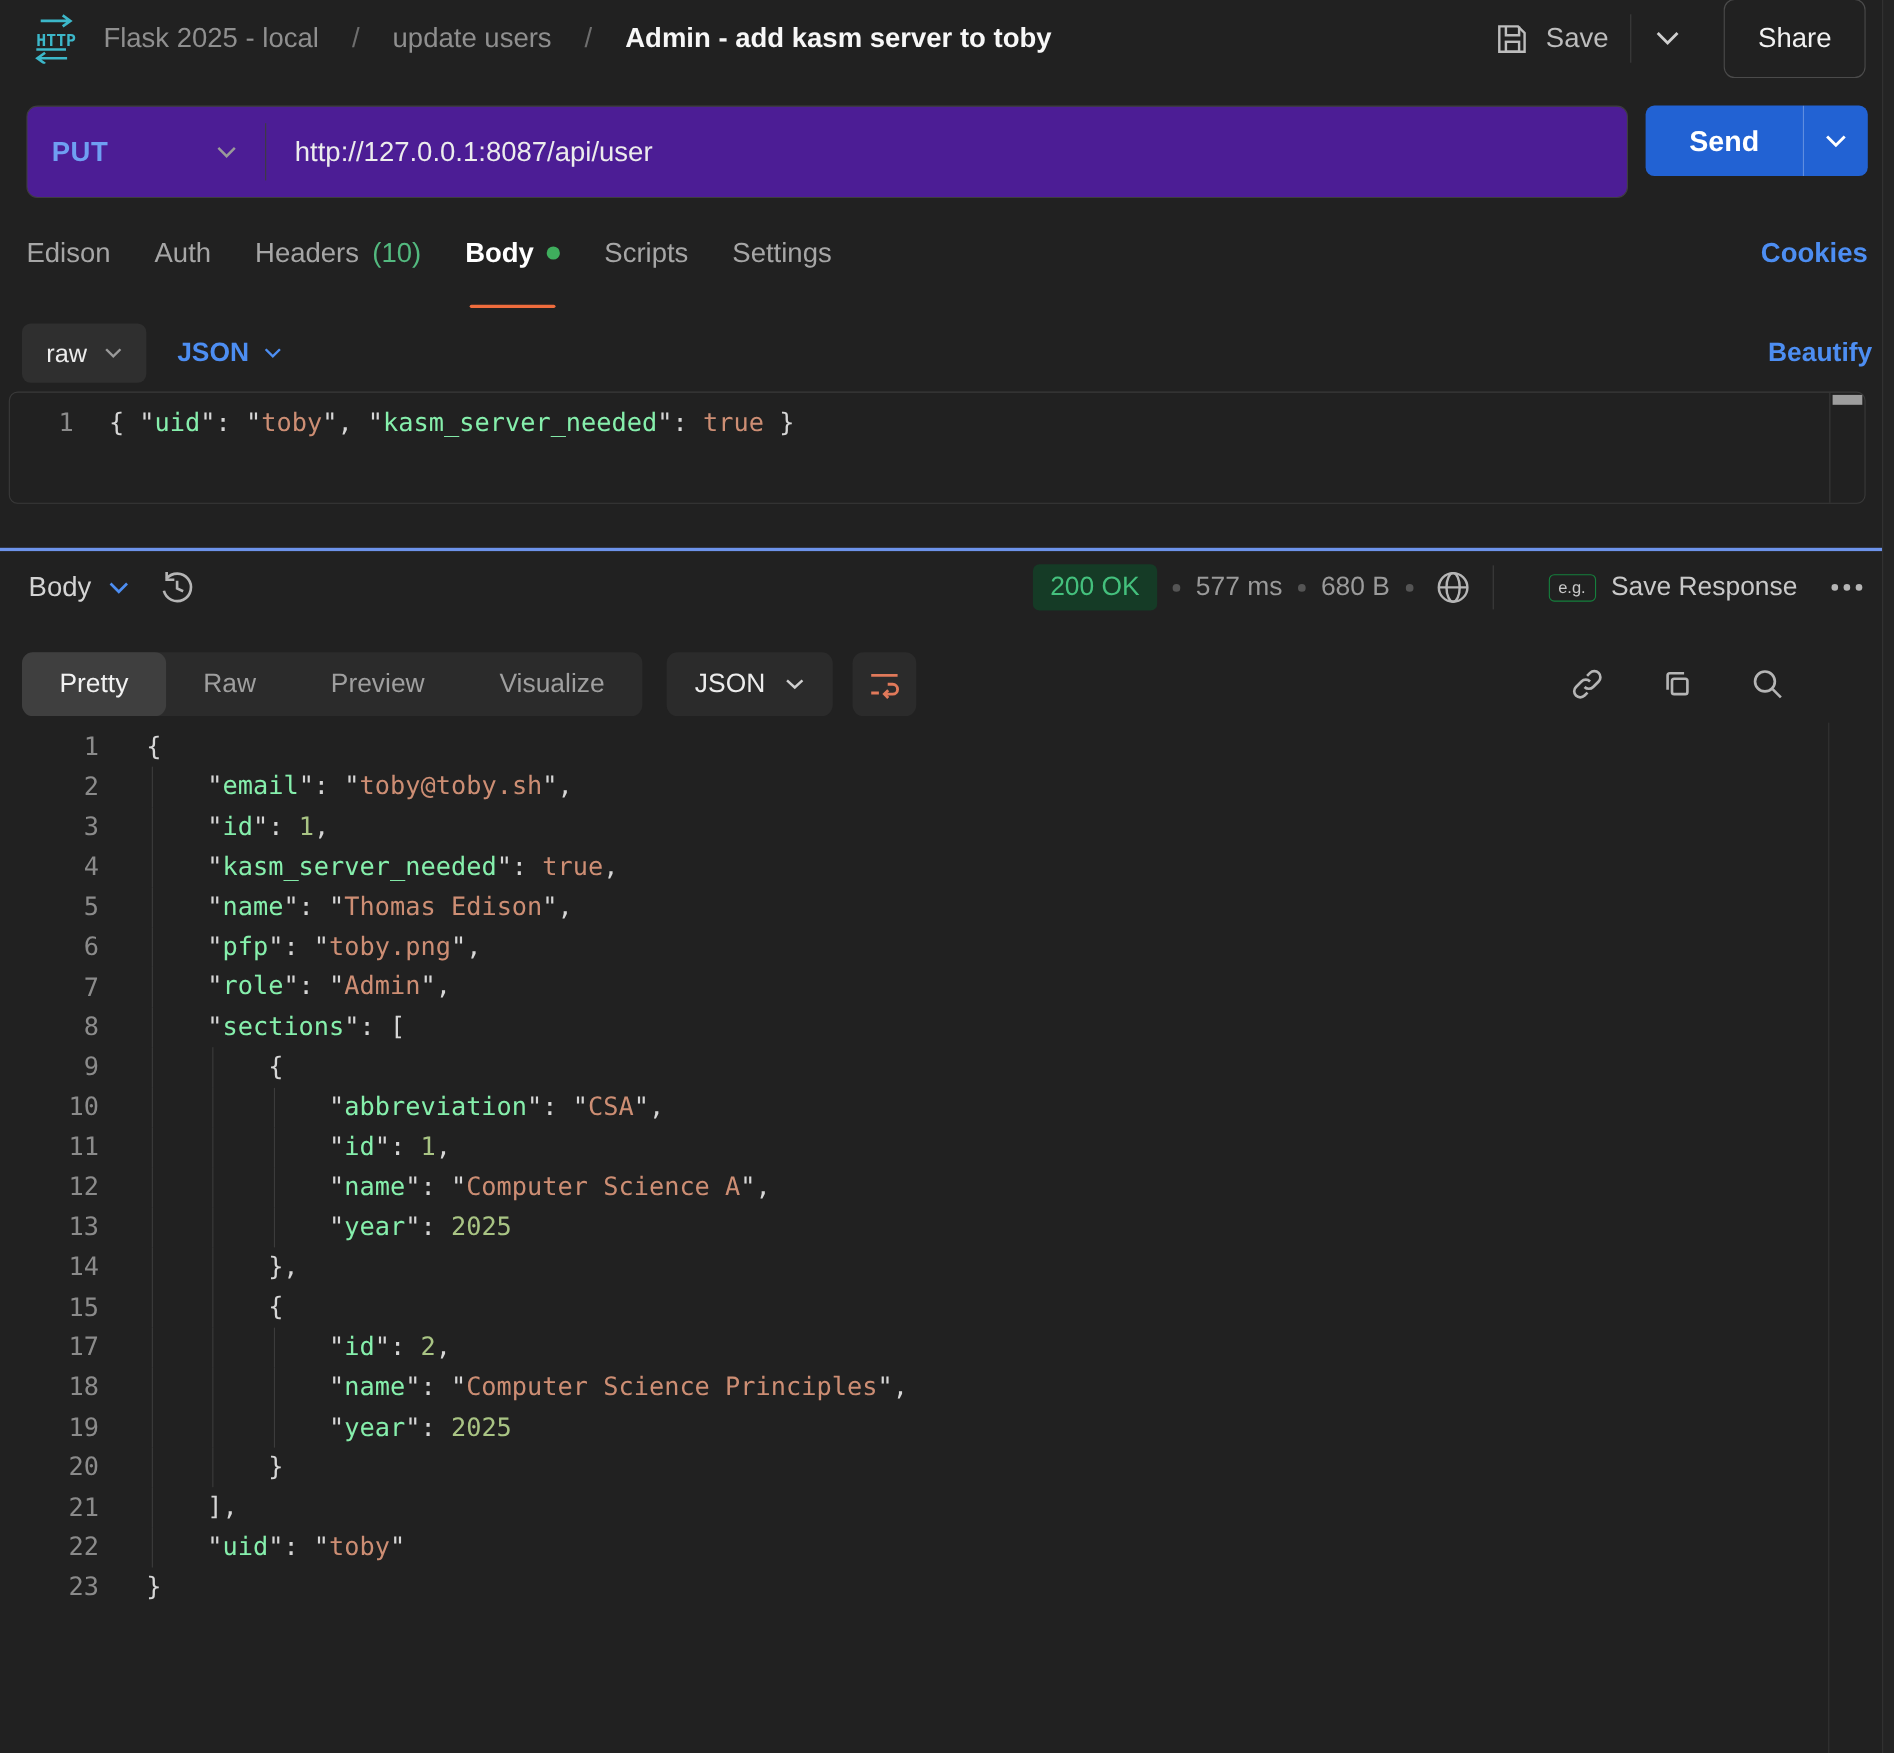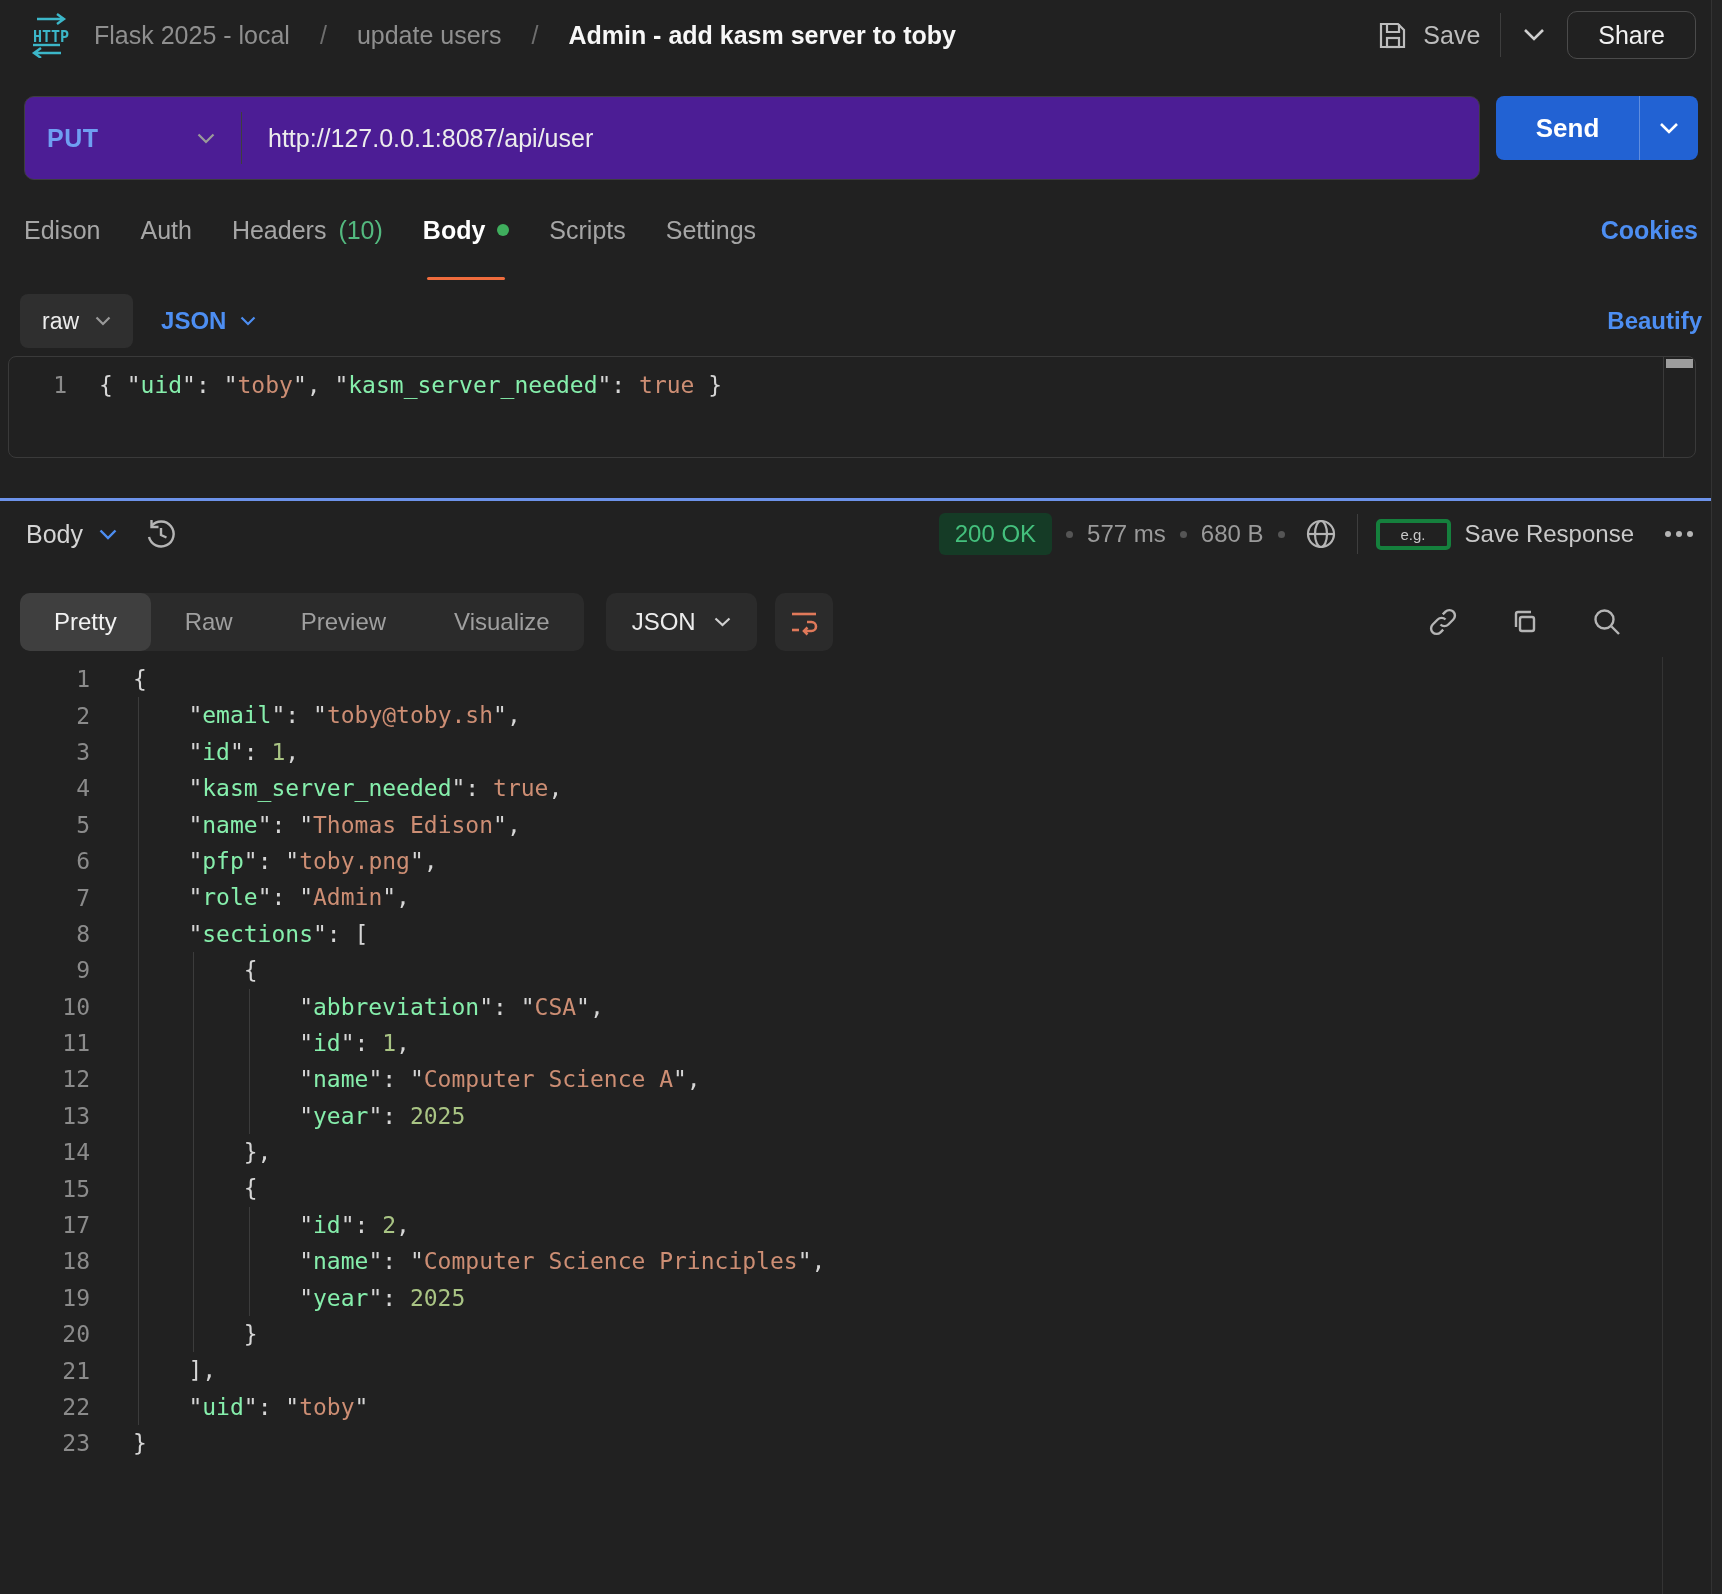--- a/index.html
+++ b/index.html
@@ -14,21 +14,21 @@
   
   .topbar { height:70px; display:flex; align-items:center; padding:0 26px; }
   .http-badge { margin-right:22px; flex:none; }
   .crumbs { display:flex; align-items:center; gap:30px; font-size:25px; color:#8f8f8f; white-space:nowrap; }
   .crumb-sep { color:#6e6e6e; }
   .req-title { color:#f7f7f7; font-weight:700; }
   .top-right { margin-left:auto; display:flex; align-items:center; }
   .save-group { display:flex; align-items:center; gap:14px; color:#bdbdbd; font-size:25px; padding:8px 20px 8px 8px; cursor:pointer; }
   .v-div { width:1px; height:44px; background:#3e3e3e; }
   .save-caret { padding:10px 22px; cursor:pointer; }
-  .share-btn { border:1px solid #4b4b4b; border-radius:10px; height:48px; padding:0 30px;
+  .share-btn { margin-left:18px; border:1px solid #4b4b4b; border-radius:10px; height:72px; padding:0 30px;
     display:flex; align-items:center; font-size:25px; color:#f2f2f2; background:transparent; cursor:pointer; }
 
   
   .urlrow { margin:26px 24px 0; display:flex; gap:16px; }
   .urlbox { flex:1; height:84px; display:flex; align-items:center; background:#4c1d95;
     border:1px solid #3e3e3e; border-radius:10px; }
   .method { width:216px; flex:none; display:flex; align-items:center; justify-content:space-between;
     padding:0 26px 0 22px; cursor:pointer; }
   .method-label { color:#6f9ff2; font-size:25px; font-weight:700; letter-spacing:.5px; }
   .url-div { width:1px; height:52px; background:#3e3e3e; }
@@ -87,21 +87,21 @@
   .metarow { margin-top:8px; height:50px; display:flex; align-items:center; padding:0 26px; }
   .resp-body-select { display:flex; align-items:center; gap:16px; color:#d4d4d4; font-size:25px; cursor:pointer; }
   .history-btn { margin-left:26px; cursor:pointer; }
   .meta-right { margin-left:auto; display:flex; align-items:center; }
   .status-badge { background:#153b26; color:#44c07d; font-size:24px; padding:7px 16px; border-radius:6px; }
   .sep-dot { width:7px; height:7px; border-radius:50%; background:#555; margin:0 14px; }
   .meta-text { color:#9a9a9a; font-size:24px; }
   .globe-btn { margin-left:4px; cursor:pointer; }
   .meta-div { width:1px; height:40px; background:#3e3e3e; margin:0 18px; }
   .save-resp { display:flex; align-items:center; gap:14px; color:#c9c9c9; font-size:24px; cursor:pointer; }
-  .eg-box { border:4px solid #15803d; border-radius:5px; color:#c9c9c9; font-size:15px; padding:3px 21px; }
+  .eg-box { border:1px solid #15803d; border-radius:5px; color:#c9c9c9; font-size:15px; padding:3px 8px;margin-left:32px; }
   .more-btn { margin-left:28px; cursor:pointer; }
 
   
   .toolbar { margin-top:34px; height:58px; display:flex; align-items:center; padding:0 20px; }
   .segmented { height:58px; display:flex; background:#2b2b2b; border-radius:10px; }
   .seg { padding:0 34px; display:flex; align-items:center; font-size:24px; color:#9f9f9f; cursor:pointer; border-radius:10px; }
   .seg.active { background:#3f3f3f; color:#f2f2f2; }
   .json-chip { margin-left:22px; height:58px; background:#2b2b2b; border-radius:10px; padding:0 26px;
     display:flex; align-items:center; gap:18px; font-size:24px; color:#ececec; cursor:pointer; }
   .wrap-chip { margin-left:18px; width:58px; height:58px; background:#2b2b2b; border-radius:10px;

